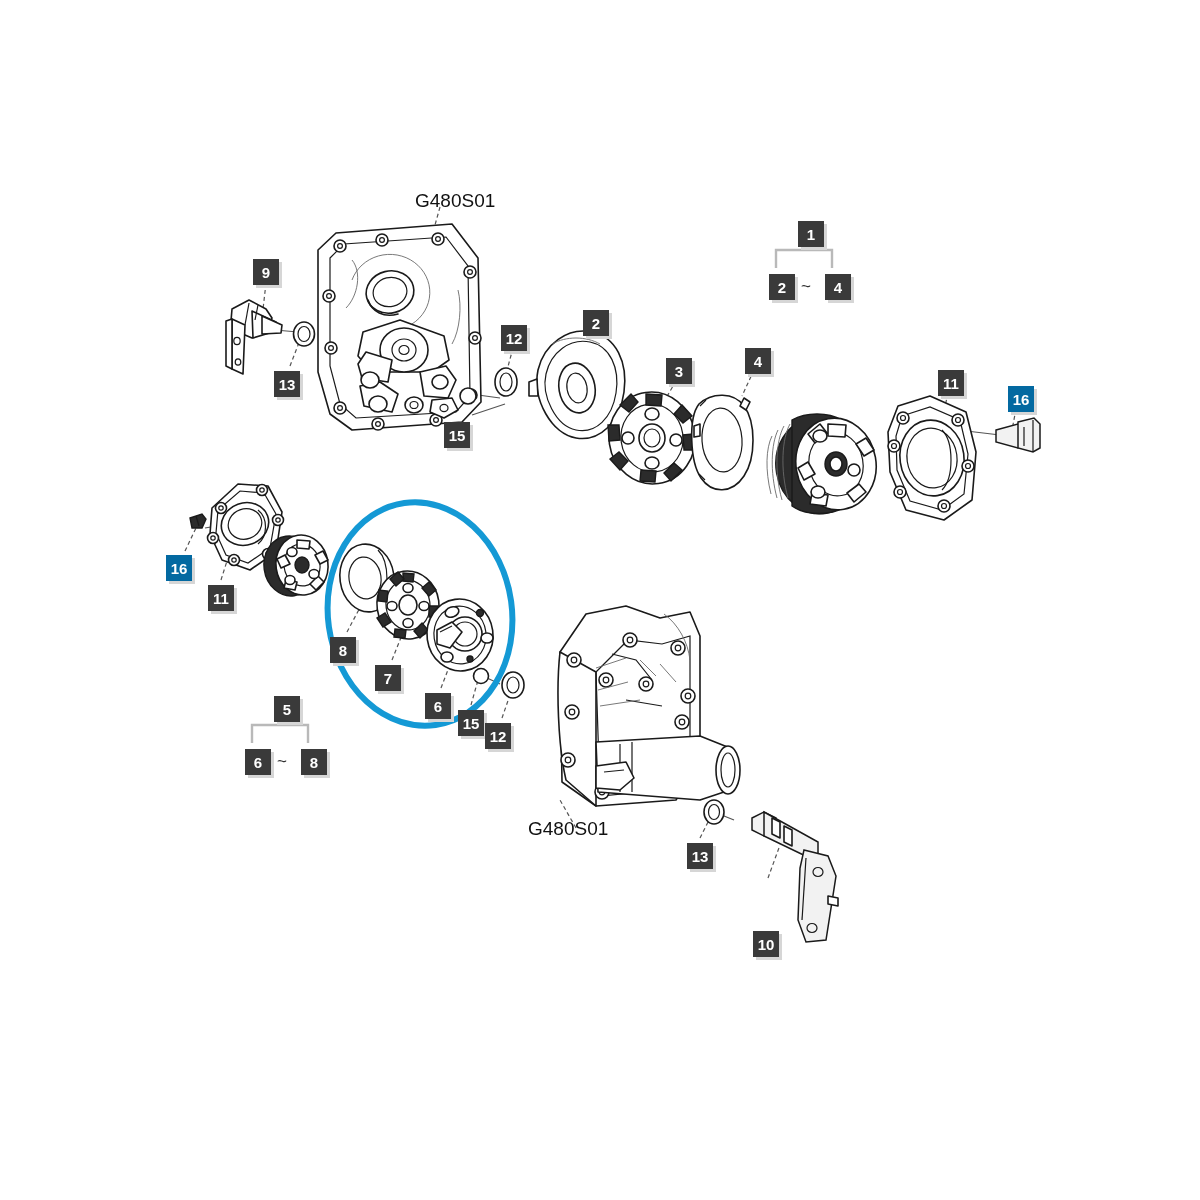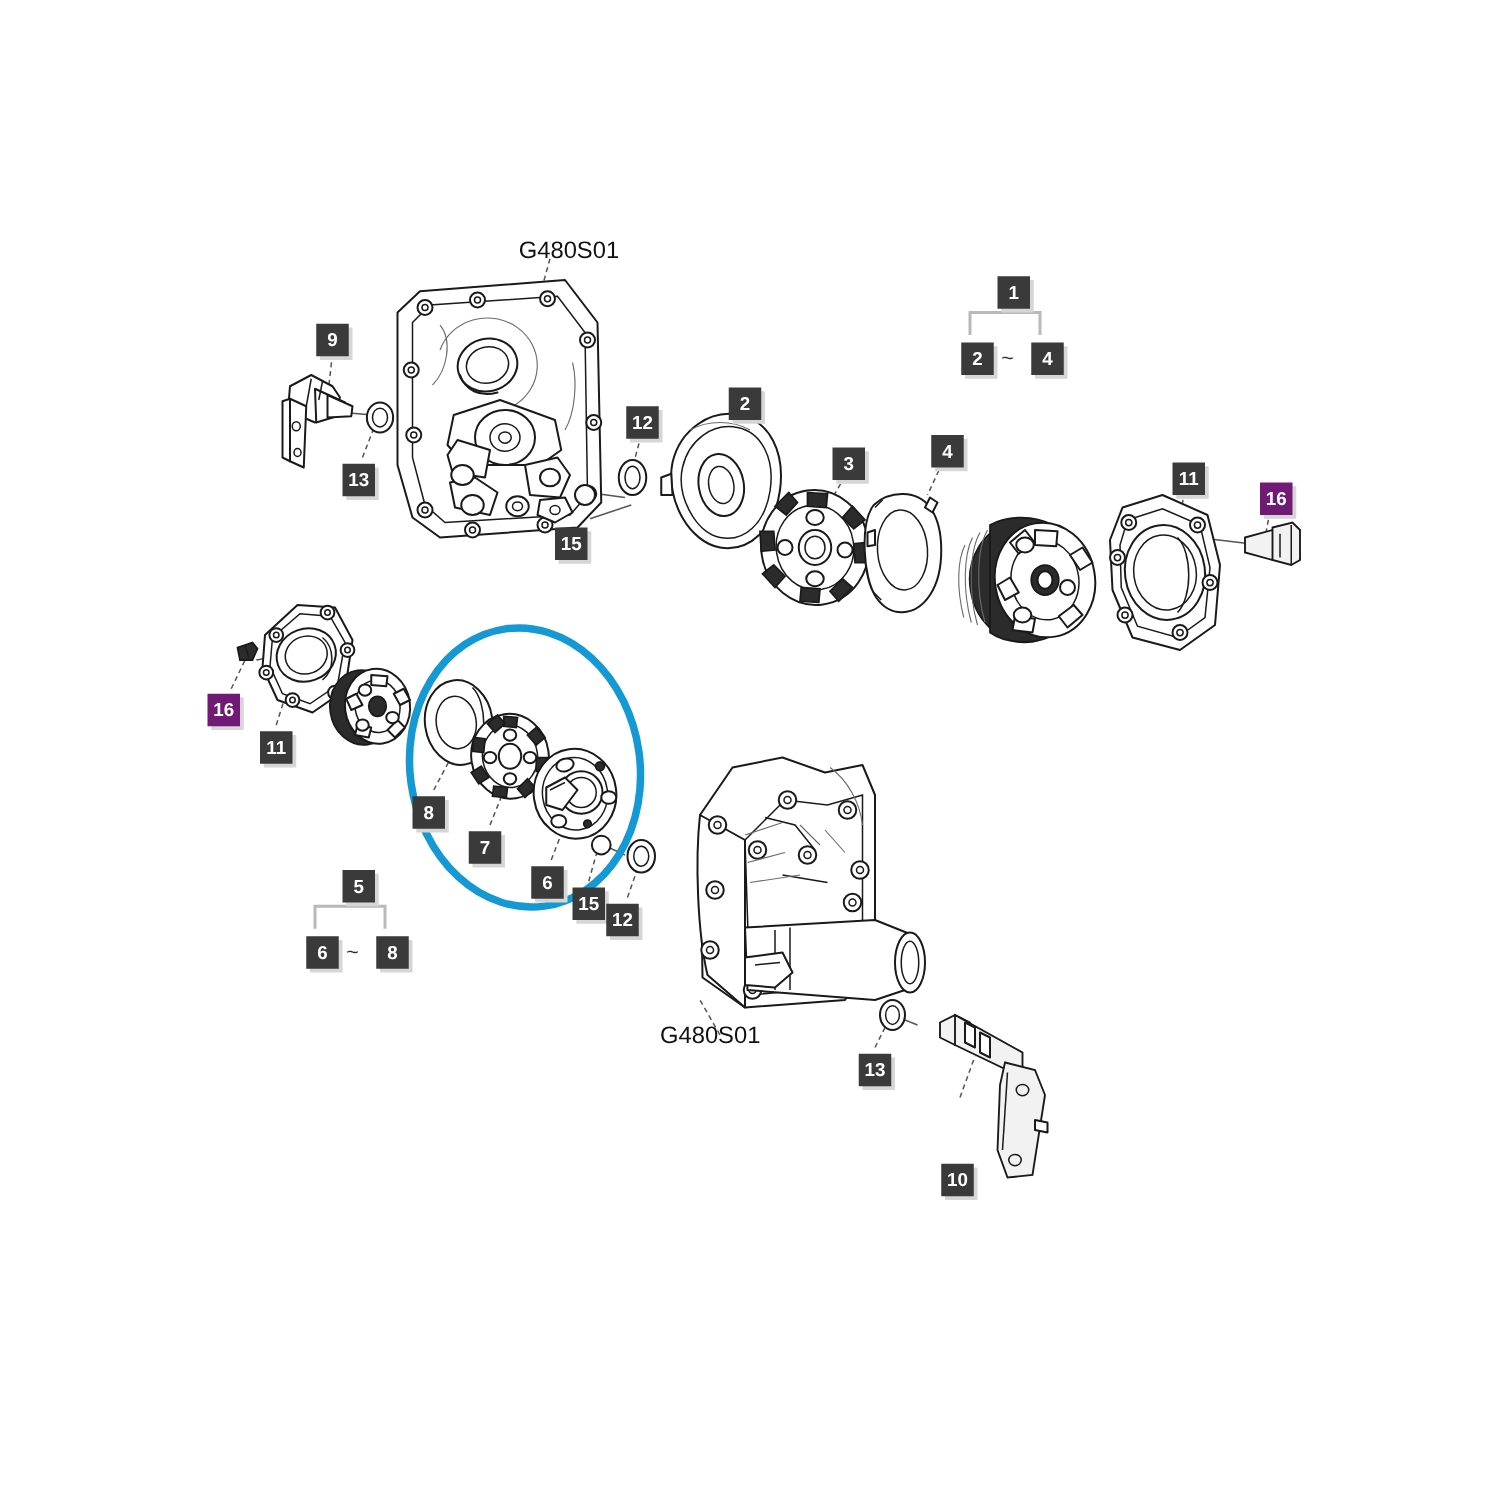--- a/index.html
+++ b/index.html
@@ -6,21 +6,21 @@
   body{width:1200px;height:1200px;position:relative;overflow:hidden;
        font-family:"Liberation Sans","DejaVu Sans",sans-serif;}
   #stage{position:absolute;left:0;top:0;width:1072px;height:1200px;}
   svg.layer{position:absolute;left:0;top:0;width:1200px;height:1200px;}
   
   .badge{position:absolute;width:26px;height:26px;display:flex;
          align-items:center;justify-content:center;
          font-size:15px;font-weight:bold;color:#ffffff;
          background:#3a3a3a;box-shadow:3px 3px 0 #d6d6d6;
          letter-spacing:0px;line-height:1;}
-  .badge.hl{background:#701a75;box-shadow:3px 3px 0 #d6d6d6;}
+  .badge.hl{background:#0369a1;box-shadow:3px 3px 0 #d6d6d6;}
   .tilde{position:absolute;font-size:17px;color:#2f2f2f;font-weight:normal;}
   .caption{position:absolute;font-size:19px;color:#111111;white-space:nowrap;}
 </style>
 </head>
 <body>
 
 <div id="stage">
 
   <svg class="layer" viewBox="0 0 1200 1200">
     <defs>

